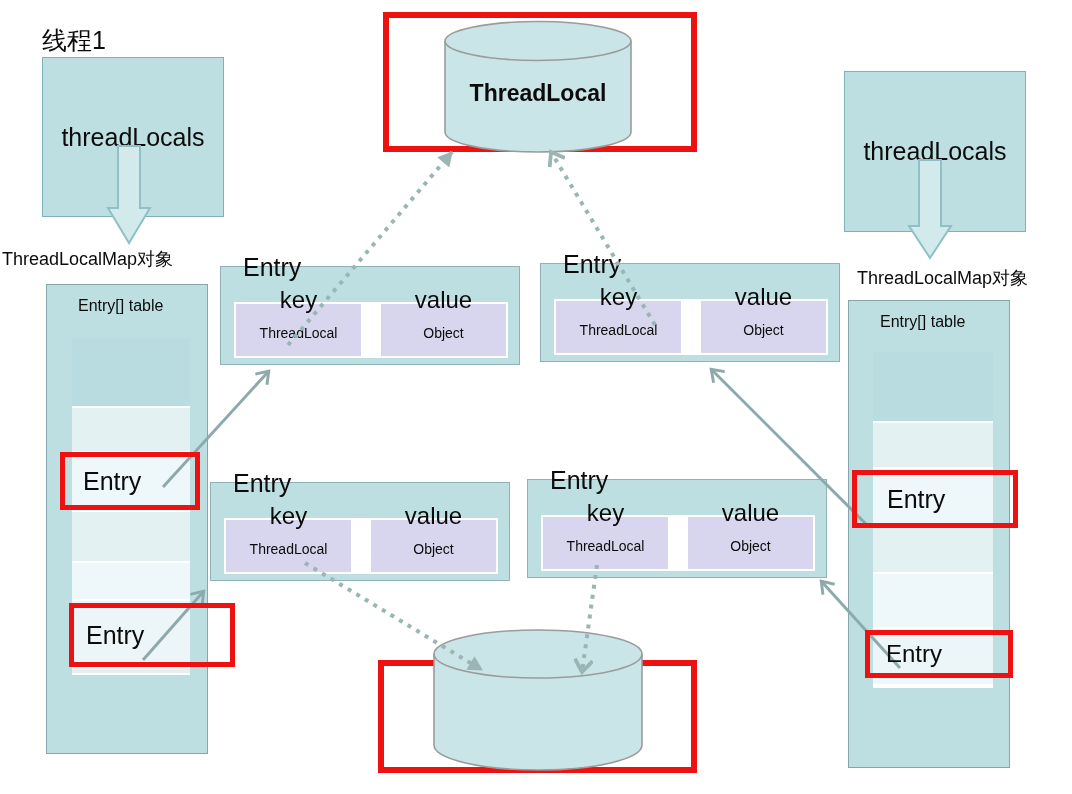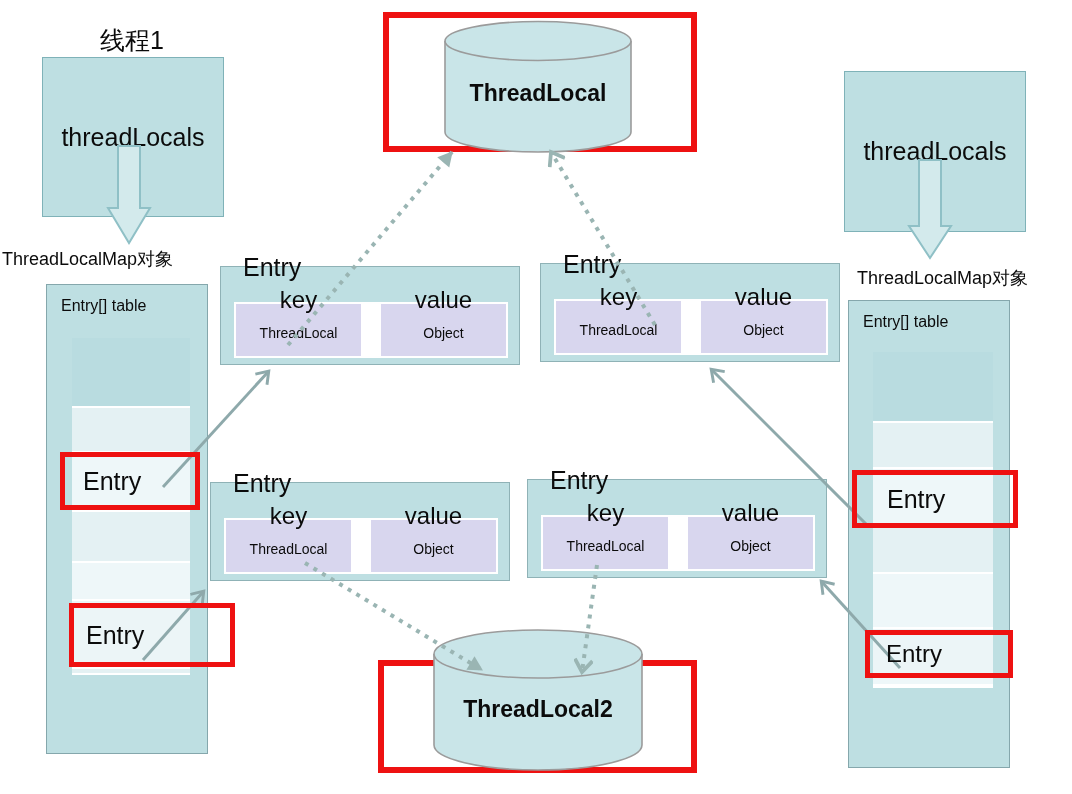--- a/index.html
+++ b/index.html
@@ -2,29 +2,29 @@
 <html><head>
 <meta charset="utf-8">
 <style>
   html,body{margin:0;padding:0;background:#ffffff;}
   #canvas{
     position:relative;width:1072px;height:794px;overflow:hidden;
     font-family:"Liberation Sans","DejaVu Sans",sans-serif;color:#0b0b0b;background:#ffffff;
   }
   .abs{position:absolute;}
   
-  .thread-title{font-size:25px;text-align:center;z-index:1;}
+  .thread-title{font-size:25px;z-index:1;}
   .thread-box{
     width:180px;background:#bedfe2;border:1.5px solid #7fb2b8;
     display:flex;align-items:center;justify-content:center;font-size:25px;z-index:1;
   }
   .map-label{font-size:18px;z-index:1;white-space:nowrap;}
   
   .tall-table{background:#bedfe2;border:1.5px solid #85a7ac;z-index:1;}
-  .tall-table .tt-label{font-size:16px;padding:12px 0 0 14px;}
+  .tall-table .tt-label{font-size:16px;padding:12px 0 0 31px;}
   .col{position:absolute;background:#ffffff;z-index:1;}
   .stripe{width:100%;margin-bottom:2px;}
   
   .mid-table{position:absolute;width:298px;height:97px;background:#bedfe2;border:1.5px solid #8fb2b6;z-index:1;}
   .mt-title{position:absolute;top:-14px;left:22px;font-size:25px;}
   .mt-body{position:absolute;left:13px;right:11px;top:35px;bottom:6px;background:#fff;padding:2px;display:flex;gap:20px;}
   .mt-cell{flex:1;background:#d8d6ee;text-align:center;overflow:visible;}
   .mt-header{font-size:24px;margin-top:-17px;line-height:26px;}
   .mt-value{font-size:14px;margin-top:12px;}
   
@@ -157,21 +157,20 @@
       <ellipse cx="95" cy="21" rx="93" ry="19.5" fill="#c9e5e8" stroke="#9b9b9b" stroke-width="1.6"></ellipse>
     </svg>
     <div class="cyl-label" style="top:60px;">ThreadLocal</div>
   </div>
 
   <div class="abs cyl" style="left:432px;top:628px;width:212px;height:146px;">
     <svg width="212" height="146" viewBox="0 0 212 146">
       <path d="M2,26 L2,117 A104,25 0 0 0 210,117 L210,26" fill="#c9e5e8" stroke="#9b9b9b" stroke-width="1.6"></path>
       <ellipse cx="106" cy="26" rx="104" ry="24" fill="#c9e5e8" stroke="#9b9b9b" stroke-width="1.6"></ellipse>
     </svg>
-    <div class="cyl-label" style="top:68px;">ThreadLocal2</div>
   </div>
 
   <svg id="svg-under" width="1072" height="794" viewBox="0 0 1072 794">
     <defs>
       <marker id="vee" viewBox="-11 -8 13 16" markerWidth="15" markerHeight="18" refX="-1" refY="0" orient="auto" markerUnits="userSpaceOnUse">
         <path d="M-10,-7 L0,0 L-10,7" fill="none" stroke="#8ea9ab" stroke-width="2.6"></path>
       </marker>
     </defs>
 
     <polygon points="118,146 140,146 140,208 150,208 129,243 108,208 118,208" fill="#d3eaec" stroke="#8fc0c6" stroke-width="2"></polygon>

